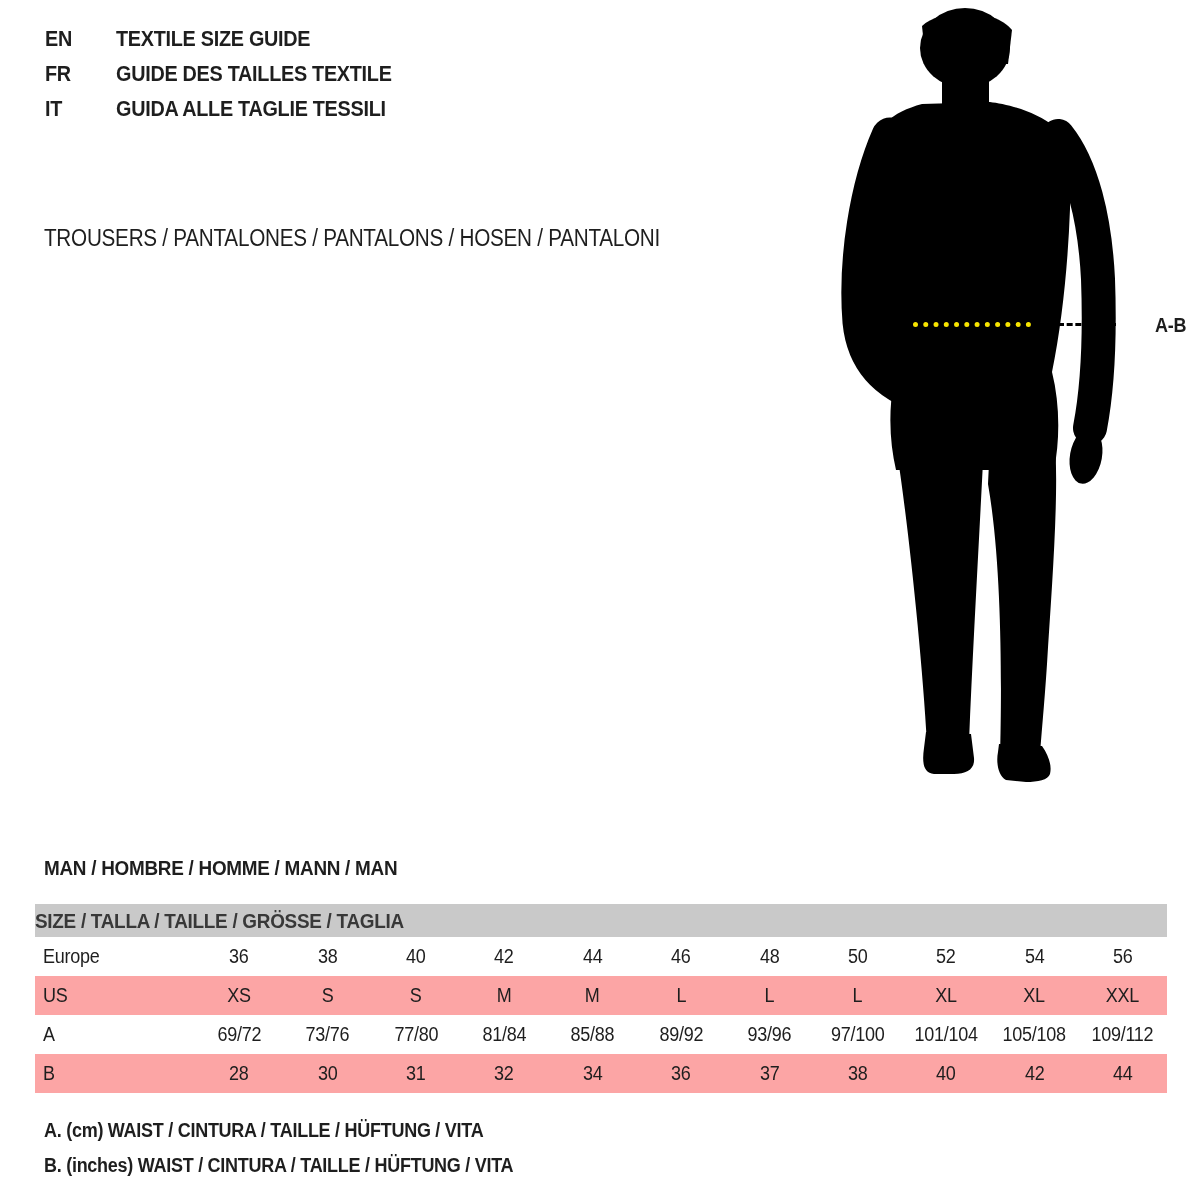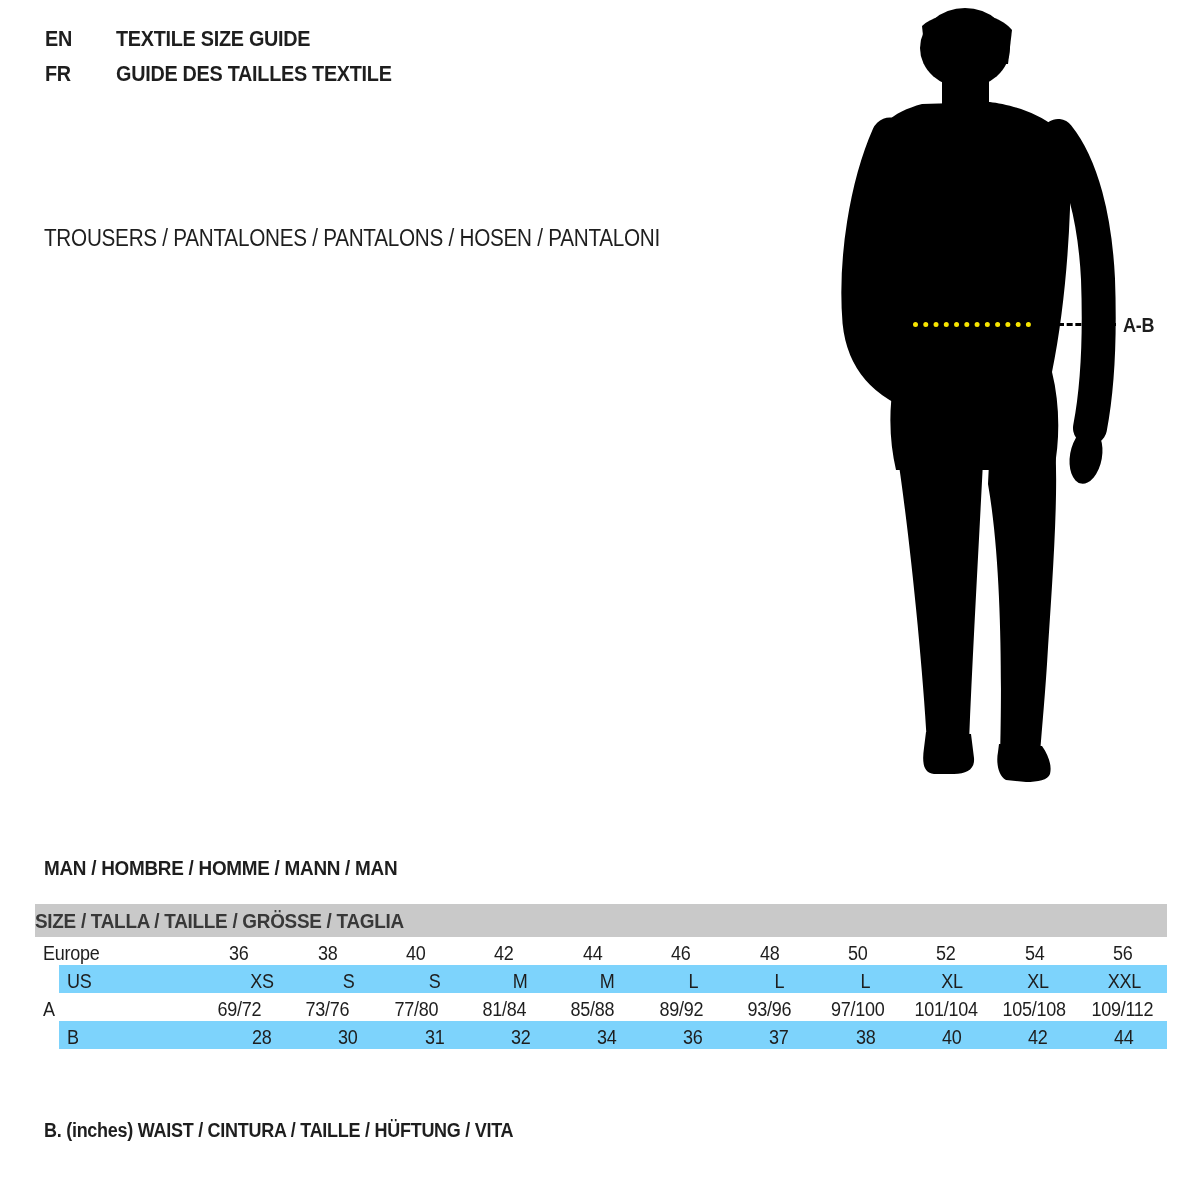--- a/index.html
+++ b/index.html
@@ -18,46 +18,50 @@
   .lang-code { width:71px; }
 
   .product-line { position:absolute; left:44px; top:225px; font-size:23px; font-weight:normal; }
 
   
   .figure-wrap { position:absolute; left:830px; top:4px; width:300px; height:782px; }
   .measure-dotted { position:absolute; left:913px; top:322px; width:118px; height:0;
     border-top:5px dotted #f7e400; z-index:6; }
   .measure-dashed { position:absolute; left:1032px; top:323px; width:84px; height:0;
     border-top:3px dashed #000000; z-index:5; }
-  .measure-label { position:absolute; left:1123px; top:314px; font-size:20px; font-weight:bold; z-index:6; }
+  .measure-label { position:absolute; left:1155px; top:314px; font-size:20px; font-weight:bold; z-index:6; }
 
   
   .section-title { position:absolute; left:44px; top:856px; font-size:21px; font-weight:bold; }
   .size-table { position:absolute; left:35px; top:904px; width:1132px; font-size:20px; }
   .thead { height:33px; background:#c9c9c9; color:#383838; display:flex; align-items:center;
     box-sizing:border-box; font-size:21px; font-weight:bold; }
-  .trow { height:28px; display:flex; align-items:flex-end; }
-  .trow.stripe { background:#7dd3fc;margin-left:24px; }
+  .trow { height:39px; display:flex; align-items:center; }
+  .trow.stripe { background:#fca5a5; }
   .tlabel { width:160px; padding-left:8px; box-sizing:border-box; }
   .tcell { flex:1; text-align:center; }
 
   .footnotes { position:absolute; left:44px; top:1113px; font-size:20px; font-weight:bold; }
   .footnote-row { height:35px; display:flex; align-items:center; }
 </style>
 </head>
 <body>
 
 <div class="lang-list">
   <div class="lang-row">
     <span class="lang-code"><span class="cnd">EN</span></span>
     <span class="cnd">TEXTILE SIZE GUIDE</span>
   </div>
   <div class="lang-row">
     <span class="lang-code"><span class="cnd">FR</span></span>
     <span class="cnd">GUIDE DES TAILLES TEXTILE</span>
+  </div>
+  <div class="lang-row">
+    <span class="lang-code"><span class="cnd">IT</span></span>
+    <span class="cnd">GUIDA ALLE TAGLIE TESSILI</span>
   </div>
 </div>
 
 <div class="product-line">
   <span class="cnd">TROUSERS / PANTALONES / PANTALONS / HOSEN / PANTALONI</span>
 </div>
 
 <div class="figure-wrap">
   <svg width="300" height="782" viewBox="0 0 300 782" xmlns="http://www.w3.org/2000/svg">
     <g fill="#000000" stroke="none">
@@ -166,15 +170,18 @@
     <div class="tcell"><span class="cndc">37</span></div>
     <div class="tcell"><span class="cndc">38</span></div>
     <div class="tcell"><span class="cndc">40</span></div>
     <div class="tcell"><span class="cndc">42</span></div>
     <div class="tcell"><span class="cndc">44</span></div>
   </div>
 </div>
 
 <div class="footnotes">
   <div class="footnote-row">
+      <span class="cnd">A. (cm) WAIST / CINTURA / TAILLE / HÜFTUNG / VITA</span>
+    </div>
+  <div class="footnote-row">
       <span class="cnd">B. (inches) WAIST / CINTURA / TAILLE / HÜFTUNG / VITA</span>
     </div>
 </div>
 
 </body></html>

